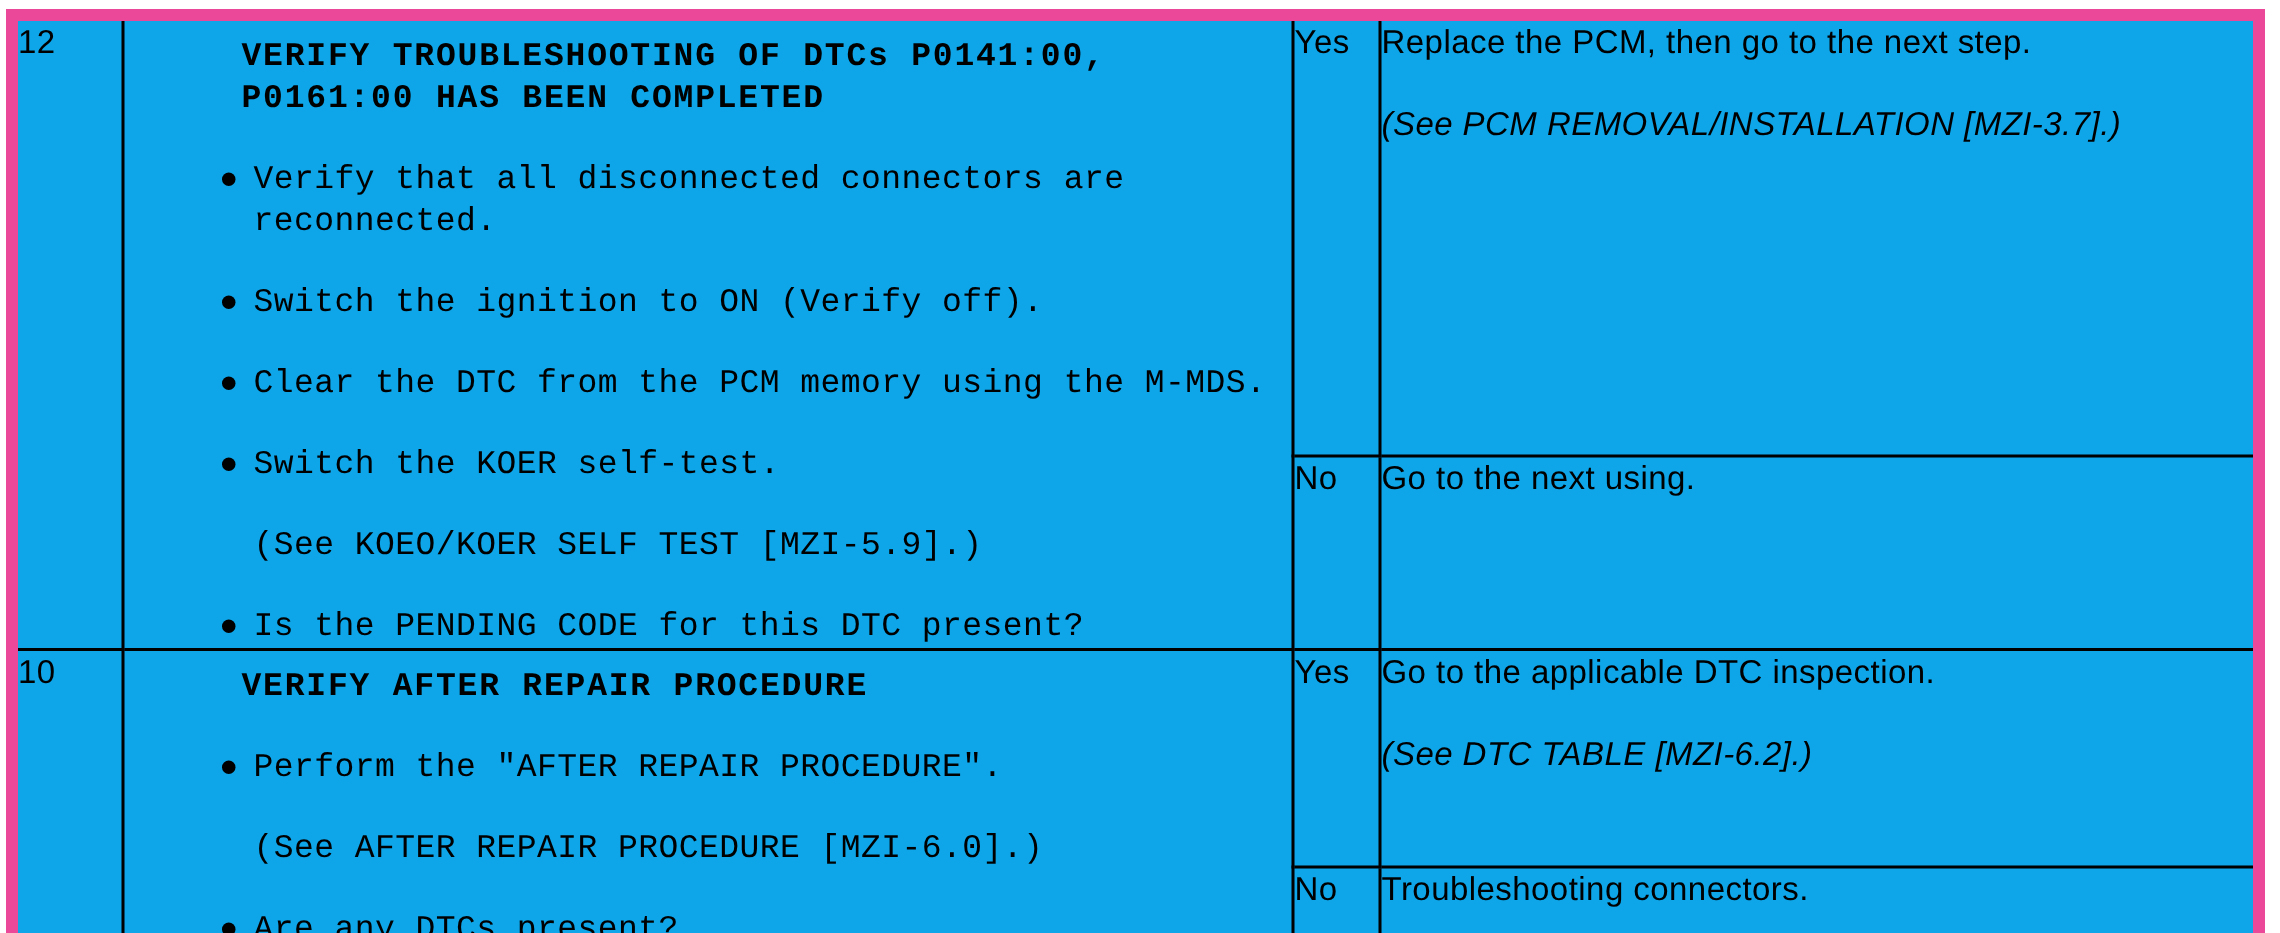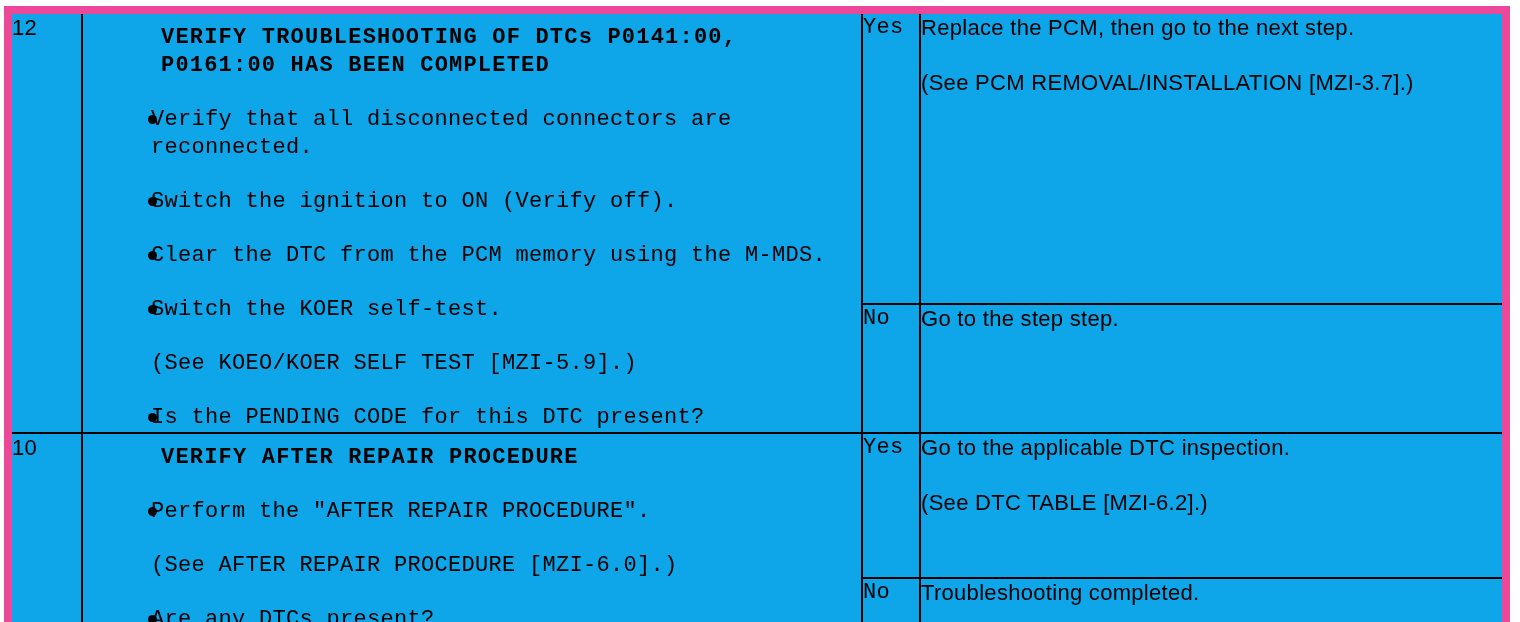--- a/index.html
+++ b/index.html
@@ -55,43 +55,43 @@
   }
   .inspection-title {
     font-weight: bold;
     margin: 10px 8px 0 78px;
     white-space: pre-line;
     letter-spacing: 1.2px;
   }
   .inspection-item {
     position: relative;
     margin: 26px 8px 0 0;
-    padding-left: 68px;
+    padding-left: 86px;
   }
   .inspection-item .bullet-dot {
     position: absolute;
     left: 65px;
     top: 9px;
     width: 9px;
     height: 9px;
     background: #000000;
     border-radius: 50%;
   }
   td.answer-cell {
     padding: 8px 2px 0 6px;
-    font-family: Liberation Mono, monospace;
   }
   td.result-cell {
     padding: 9px 6px 0 9px;
   }
   td.result-cell p {
     margin: 0;
   }
   td.result-cell p + p {
     margin-top: 27px;
+    font-style: italic;
   }
 </style>
 </head>
 <body>
 
 <div class="doc-page">
   <table class="ts-table">
     <colgroup>
       <col class="c-step">
       <col class="c-action">
@@ -131,21 +131,21 @@
         </td>
         <td class="answer-cell">Yes</td>
         <td class="result-cell">
           <p>Replace the PCM, then go to the next step.</p>
           <p>(See PCM REMOVAL/INSTALLATION [MZI-3.7].)</p>
         </td>
       </tr>
       <tr class="r-12no">
         <td class="answer-cell">No</td>
         <td class="result-cell">
-          <p>Go to the step step.</p>
+          <p>Go to the next using.</p>
         </td>
       </tr>
 
       <tr class="r-13yes">
         <td class="step-cell" rowspan="2">10</td>
         <td class="inspection-cell" rowspan="2">
           <div class="inspection-title">VERIFY AFTER REPAIR PROCEDURE</div>
           <div class="inspection-item">
             <span class="bullet-dot"></span>
             <span>Perform the "AFTER REPAIR PROCEDURE".</span>
@@ -160,18 +160,18 @@
         </td>
         <td class="answer-cell">Yes</td>
         <td class="result-cell">
           <p>Go to the applicable DTC inspection.</p>
           <p>(See DTC TABLE [MZI-6.2].)</p>
         </td>
       </tr>
       <tr class="r-13no">
         <td class="answer-cell">No</td>
         <td class="result-cell">
-          <p>Troubleshooting completed.</p>
+          <p>Troubleshooting connectors.</p>
         </td>
       </tr>
     </tbody>
   </table>
 </div>
 
 </body></html>

